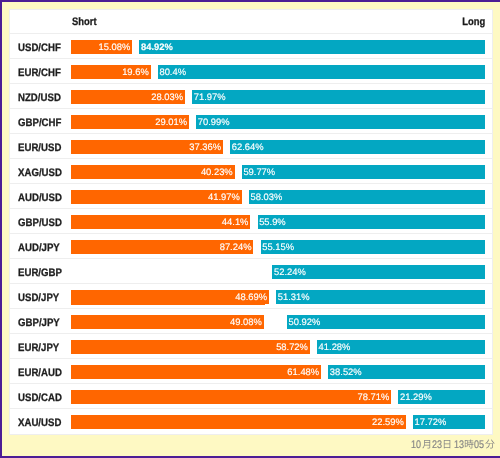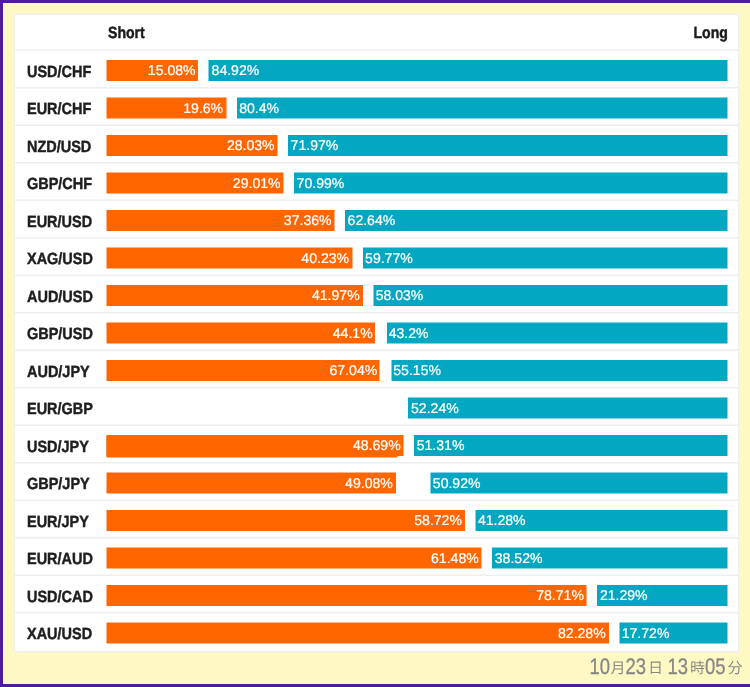--- a/index.html
+++ b/index.html
@@ -49,21 +49,21 @@
     white-space:nowrap;overflow:hidden;box-sizing:border-box;
   }
   .seg span{display:inline-block;transform:translateZ(0);-webkit-text-stroke:0.16px #ffffff;}
   .seg-short{background:#ff6600;justify-content:flex-end;padding-right:2.0px;margin-right:7.1px;}
   .seg-short span{transform-origin:right center;}
   .seg-long{background:#03a7c2;justify-content:flex-start;padding-left:1.6px;}
   .seg-long span{transform-origin:left center;}
   #footer{
     position:absolute;left:300px;top:437.0px;width:192.6px;height:12px;
     text-align:right;
-    font-size:15px;color:#868686;line-height:12px;white-space:nowrap;
+    font-size:11px;color:#868686;line-height:12px;white-space:nowrap;
   }
   #footer .t{display:inline-block;transform:scale3d(0.82,1,1);transform-origin:left center;-webkit-text-stroke:0.18px #868686;}
   .cjk{display:inline-block;width:10.05px;height:9.9px;vertical-align:baseline;margin-bottom:-1.18px;}
   .cjk path{fill:#868686;}
 </style>
 </head>
 <body>
 
 <div id="frame">
   <div id="card">
@@ -71,21 +71,21 @@
       <div class="hdr" id="hdr-short">Short</div>
       <div class="hdr" id="hdr-long">Long</div>
     </div>
     <div id="tbody">
         <div class="row">
           <div class="pair">USD/CHF</div>
           <div class="track">
             <div class="seg seg-short" style="width: 61.3605px;">
               <span>15.08%</span>
             </div>
-            <div class="seg seg-long" style="width: 345.539px;">
+            <div class="seg seg-long" style="width: 345.539px; font-weight: bold;">
               <span>84.92%</span>
             </div>
           </div>
         </div>
         <div class="row">
           <div class="pair">EUR/CHF</div>
           <div class="track">
             <div class="seg seg-short" style="width: 79.7524px;">
               <span>19.6%</span>
             </div>
@@ -149,29 +149,29 @@
             </div>
           </div>
         </div>
         <div class="row">
           <div class="pair">GBP/USD</div>
           <div class="track">
             <div class="seg seg-short" style="width: 179.443px;">
               <span>44.1%</span>
             </div>
             <div class="seg seg-long" style="width: 227.457px;">
-              <span>43.2%</span>
+              <span>55.9%</span>
             </div>
           </div>
         </div>
         <div class="row">
           <div class="pair">AUD/JPY</div>
           <div class="track">
             <div class="seg seg-short" style="width: 182.495px;">
-              <span>67.04%</span>
+              <span>87.24%</span>
             </div>
             <div class="seg seg-long" style="width: 224.405px;">
               <span>55.15%</span>
             </div>
           </div>
         </div>
         <div class="row">
           <div class="pair">EUR/GBP</div>
           <div class="track">
             <div class="seg seg-short" style="width: 194.335px; margin-top: 26px;">
@@ -234,21 +234,21 @@
             </div>
             <div class="seg seg-long" style="width: 86.629px;">
               <span>21.29%</span>
             </div>
           </div>
         </div>
         <div class="row">
           <div class="pair">XAU/USD</div>
           <div class="track">
             <div class="seg seg-short" style="width: 334.797px;">
-              <span>82.28%</span>
+              <span>22.59%</span>
             </div>
             <div class="seg seg-long" style="width: 72.1027px;">
               <span>17.72%</span>
             </div>
           </div>
         </div>
       </div>
   </div>
   <div id="footer"><span class="t" style="margin-right: -1.94px;">10</span><svg viewBox="0 0 1000 1000" class="cjk">
         <path d="M254.0 92.8H775.1V165.9H254.0ZM253.8 333.8H779.5V405.4H253.8ZM245.5 575.2H774.6V647.8H245.5ZM207.1 92.8H283.3V401.4Q283.3 466.4 276.4 540.3Q269.5 614.1 249.5 689.8Q229.5 765.5 190.2 835.1Q150.9 904.7 86.1 961.0Q80.6 952.7 70.4 942.0Q60.3 931.4 49.1 921.6Q37.9 911.7 29.2 906.6Q89.7 853.3 125.3 790.6Q161.0 727.9 178.6 661.1Q196.3 594.3 201.7 527.8Q207.1 461.3 207.1 401.0ZM742.1 92.8H820.9V849.0Q820.9 889.3 808.9 910.2Q796.8 931.0 768.6 941.1Q739.6 951.0 688.0 953.3Q636.5 955.7 555.8 955.7Q553.7 944.1 548.2 929.8Q542.8 915.5 536.6 901.2Q530.4 887.0 523.9 876.5Q565.6 877.9 604.2 878.3Q642.7 878.7 671.2 878.4Q699.7 878.1 711.1 878.1Q728.7 877.5 735.4 871.0Q742.1 864.5 742.1 848.2Z"></path>

